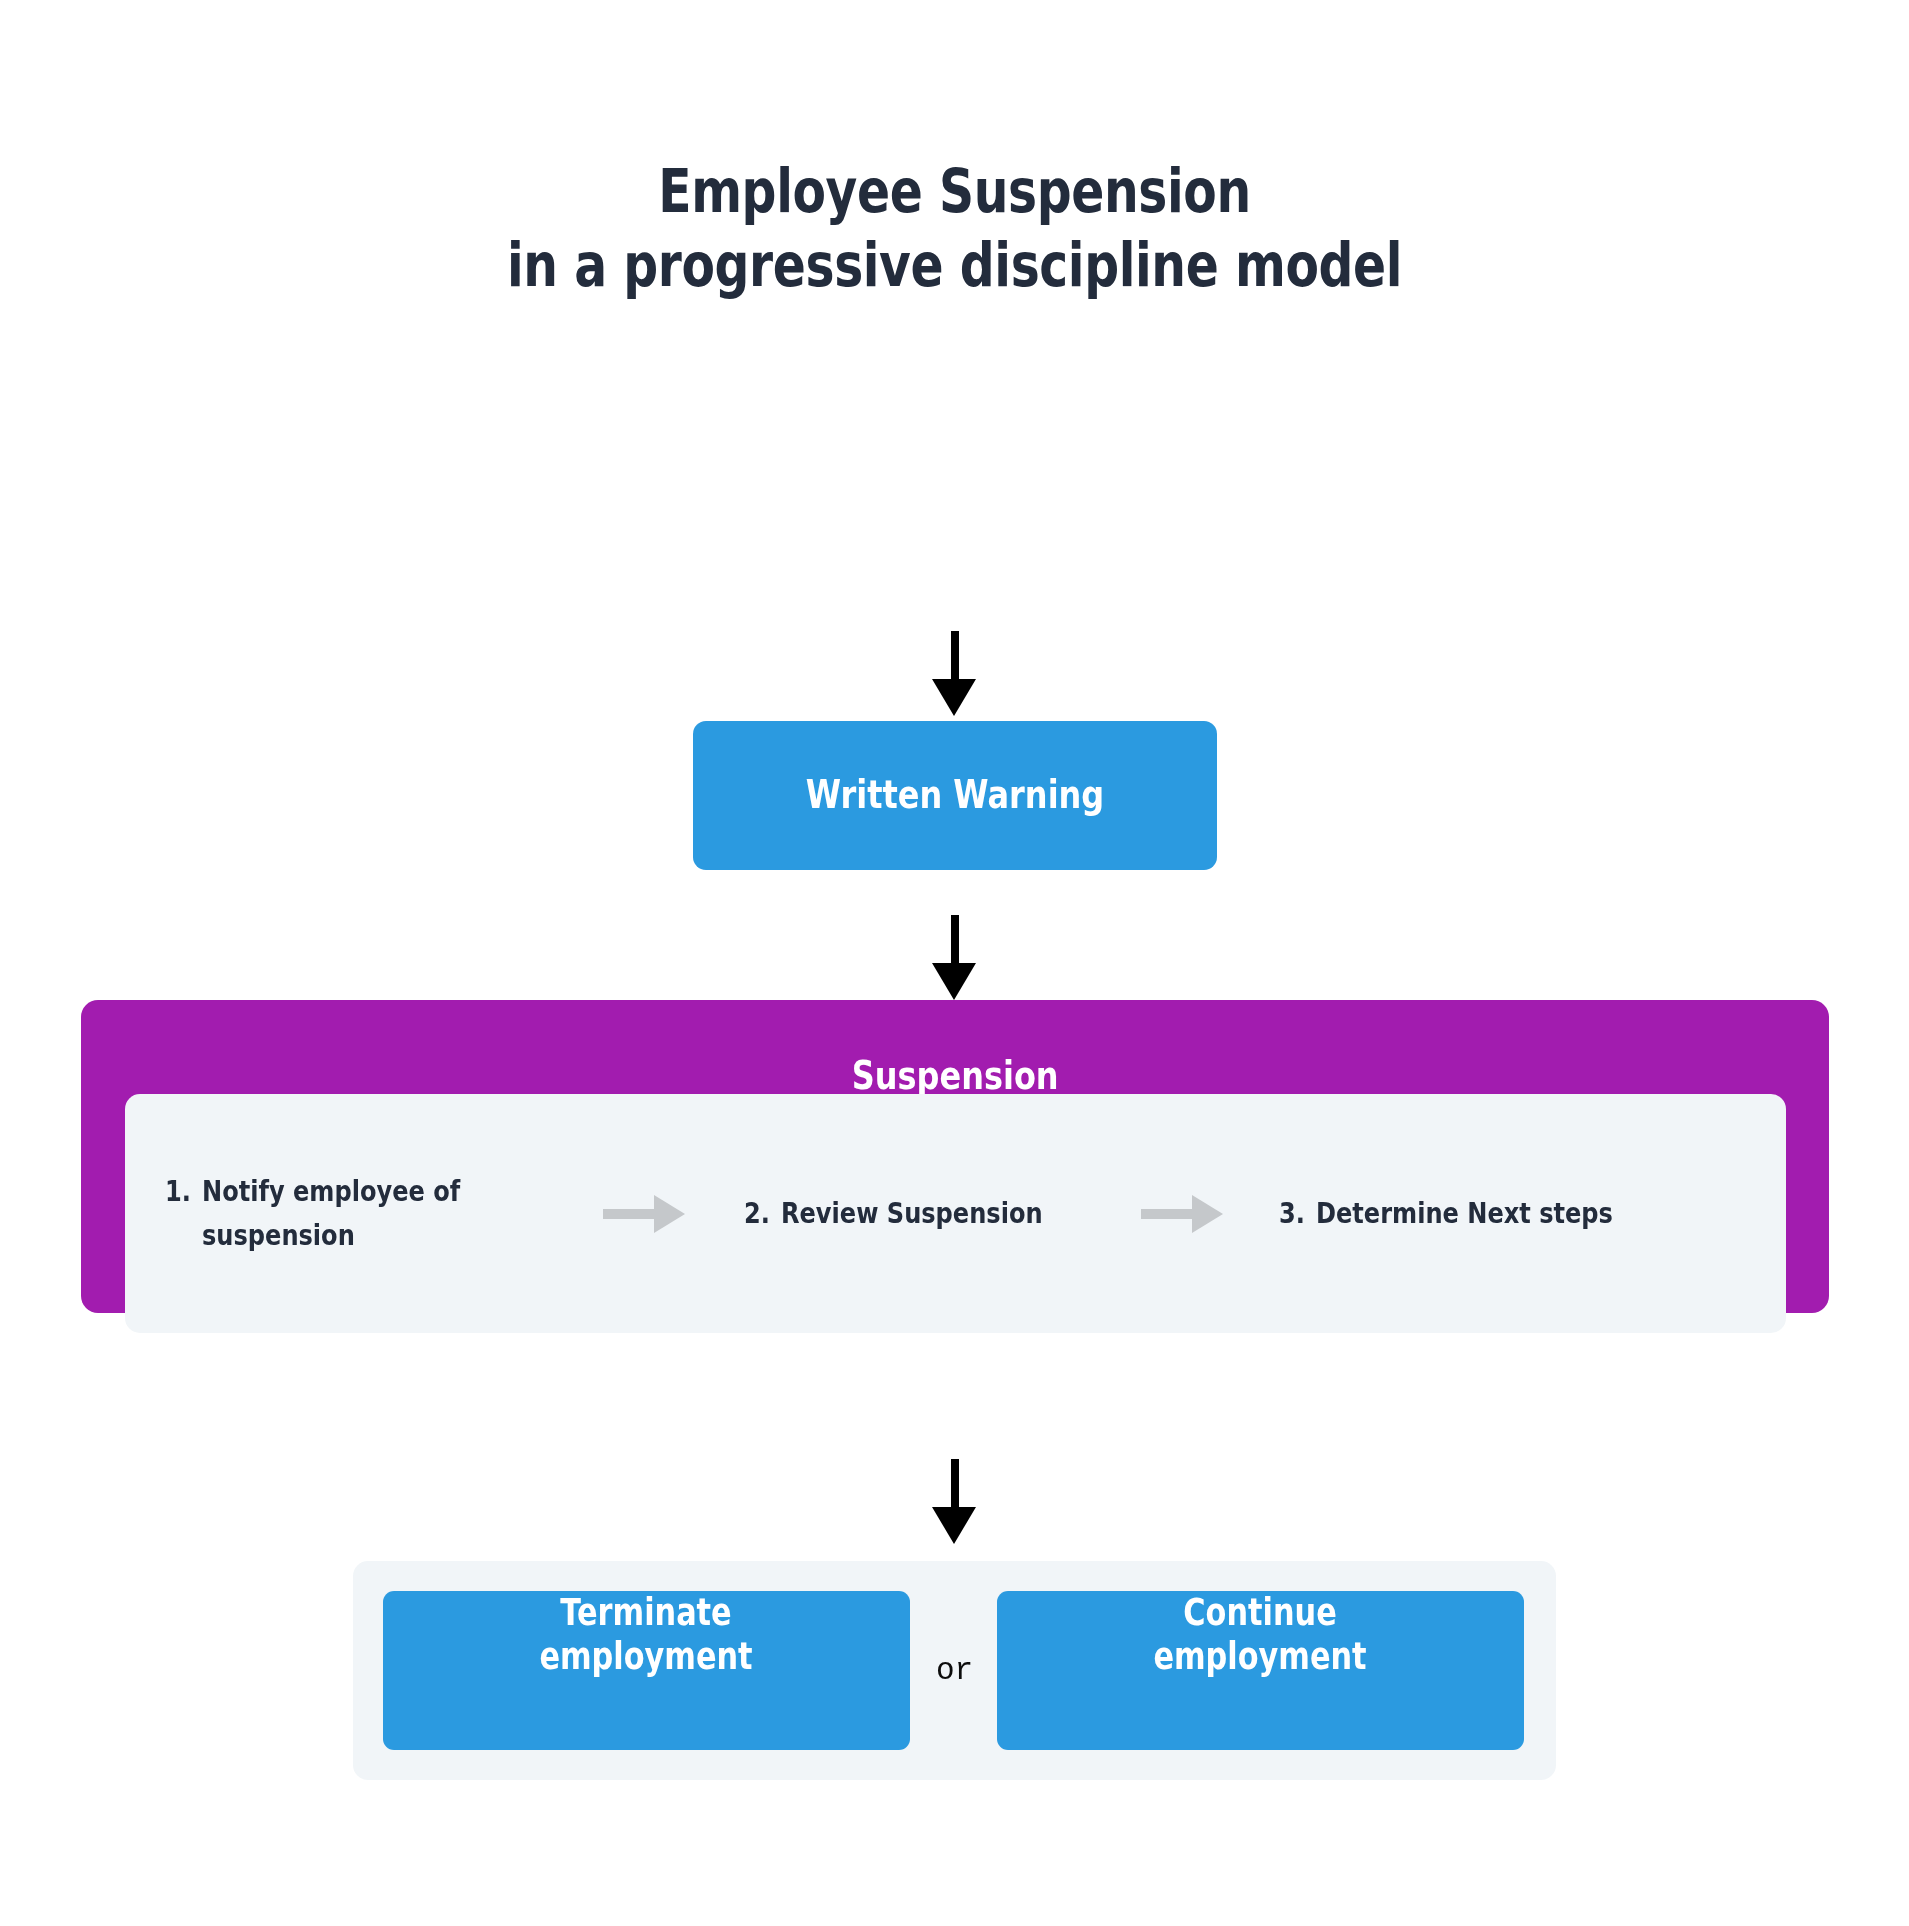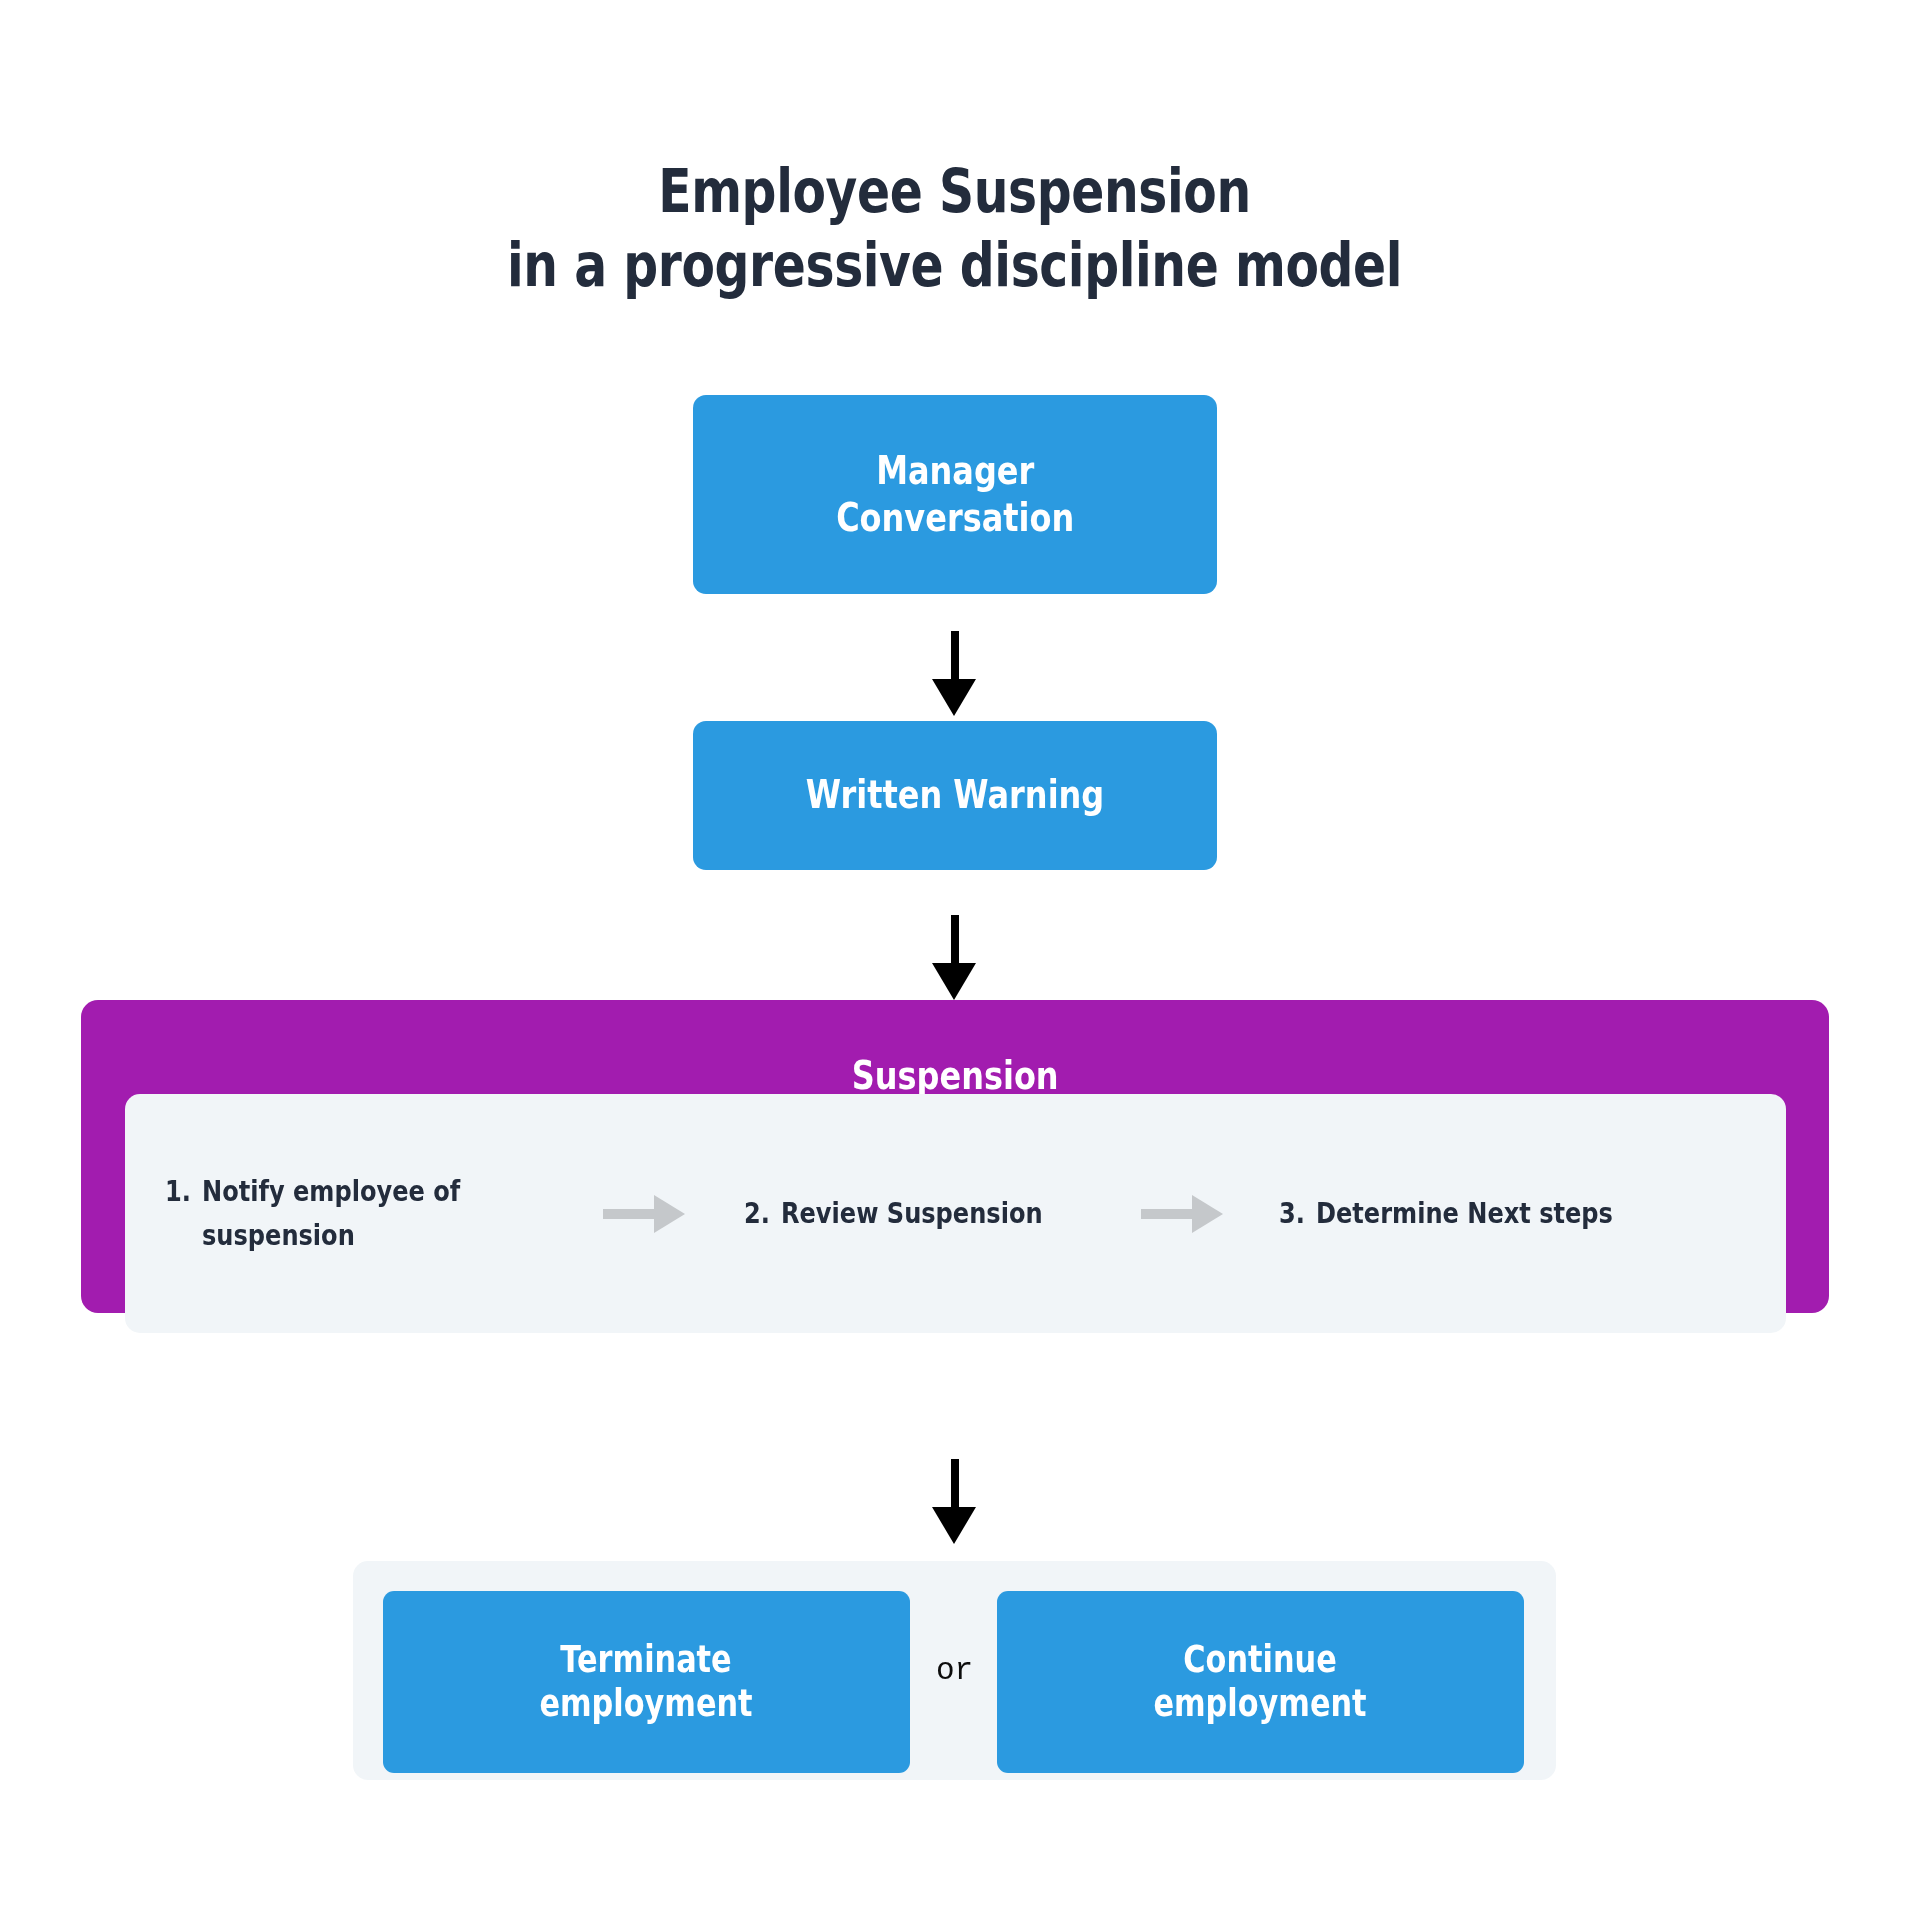--- a/index.html
+++ b/index.html
@@ -207,25 +207,24 @@
     left: 353px;
     top: 1561px;
     width: 1203px;
     height: 219px;
     background: #f1f5f8;
     border-radius: 15px;
   }
   .outcome-box {
     position: absolute;
     top: 30px;
-    height: 182px;
+    height: 159px;
     background: #2b9ae0;
     border-radius: 11px;
     display: flex;
-    align-items: center;
     justify-content: center;
     color: #ffffff;
     font-family: "DejaVu Sans", sans-serif;
     font-weight: bold;
     font-size: 37px;
     line-height: 1.18;
     text-align: center;
   }
   .outcome-box .label {
     display: block;
@@ -252,24 +251,20 @@
 </head>
 <body>
 
 <div class="canvas">
 
   <div class="title">
     <span class="title-line">Employee Suspension</span>
     <span class="title-line">in a progressive discipline model</span>
   </div>
 
-  <div class="node" id="node-manager">
-    <span class="label">Manager
-Conversation</span>
-  </div>
 
   <div class="arrow-down" id="arrow-1">
     <div class="shaft"></div>
     <div class="head"></div>
   </div>
 
   <div class="node" id="node-written">
     <span class="label">Written Warning</span>
   </div>
 

